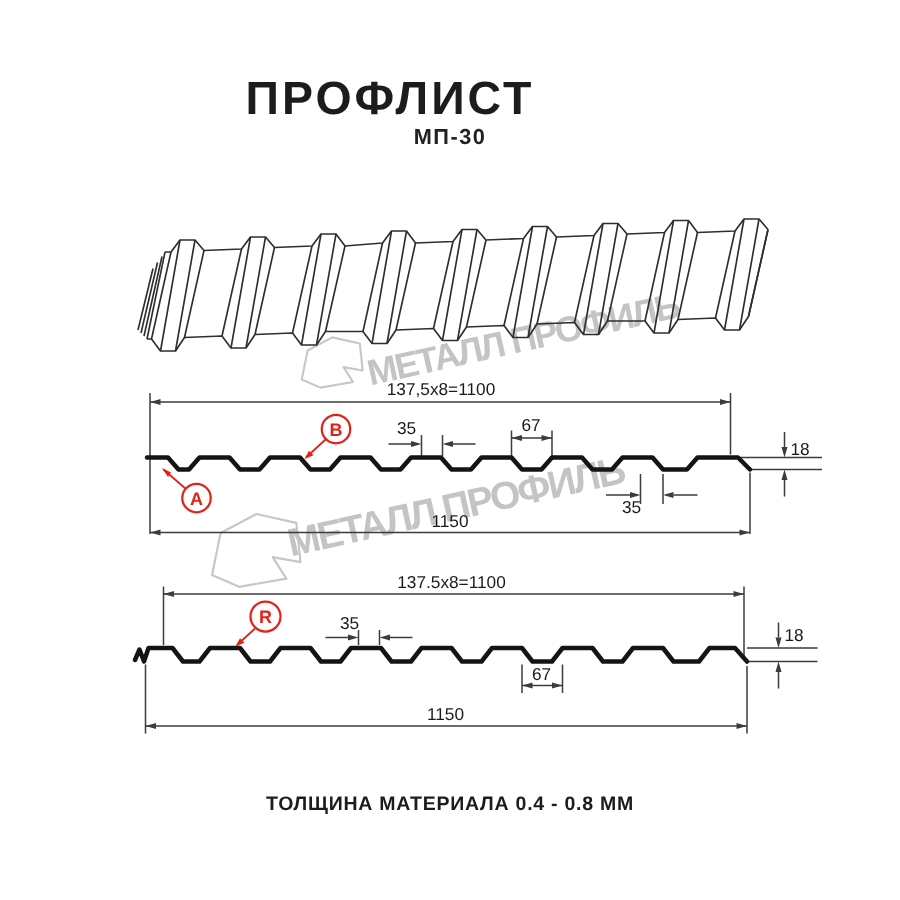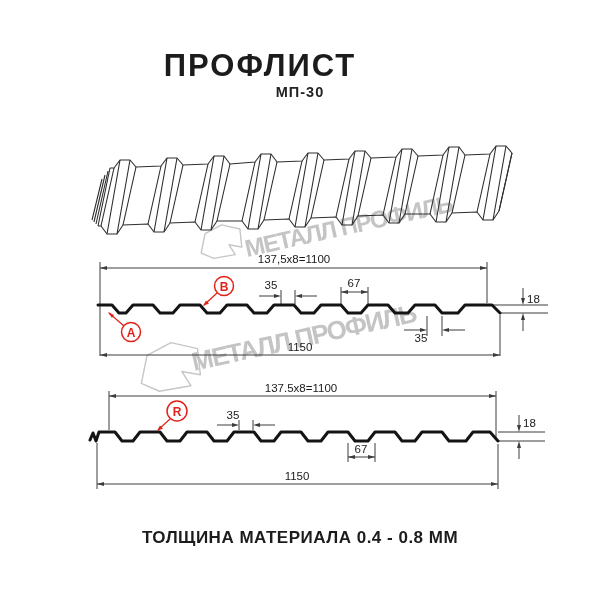--- a/index.html
+++ b/index.html
@@ -10,21 +10,21 @@
   .title {
     position:absolute; top:48px; left:0; width:520px; text-align:center;
     font-size:31px; font-weight:800; letter-spacing:2px; color:#1c1c1c;
   }
   .subtitle {
     position:absolute; top:84px; left:0; width:600px; text-align:center;
     font-size:14.5px; font-weight:600; letter-spacing:1px; color:#222;
   }
   .footer {
     position:absolute; top:528px; left:0; width:600px; text-align:center;
-    font-size:17px; font-weight:600; letter-spacing:.5px; color:#1c1c1c;
+    font-size:13px; font-weight:600; letter-spacing:.5px; color:#1c1c1c;
   }
   svg.art { position:absolute; left:0; top:0; }
   .thin  { stroke:#3c3c3c; stroke-width:1; fill:none; }
   .thick { stroke:#141414; stroke-width:3; fill:none; stroke-linejoin:round; stroke-linecap:round; }
   .persp { stroke:#2e2e2e; stroke-width:1.1; fill:none; stroke-linejoin:round; }
   .arr   { fill:#3c3c3c; stroke:none; }
   .dimtext { font-family:"Liberation Sans", sans-serif; font-size:11.5px; fill:#1a1a1a; }
   .red-stroke { stroke:#e2231a; stroke-width:1.5; fill:none; }
   .red-line   { stroke:#e2231a; stroke-width:1.2; fill:none; }
   .red-fill   { fill:#e2231a; stroke:none; }

